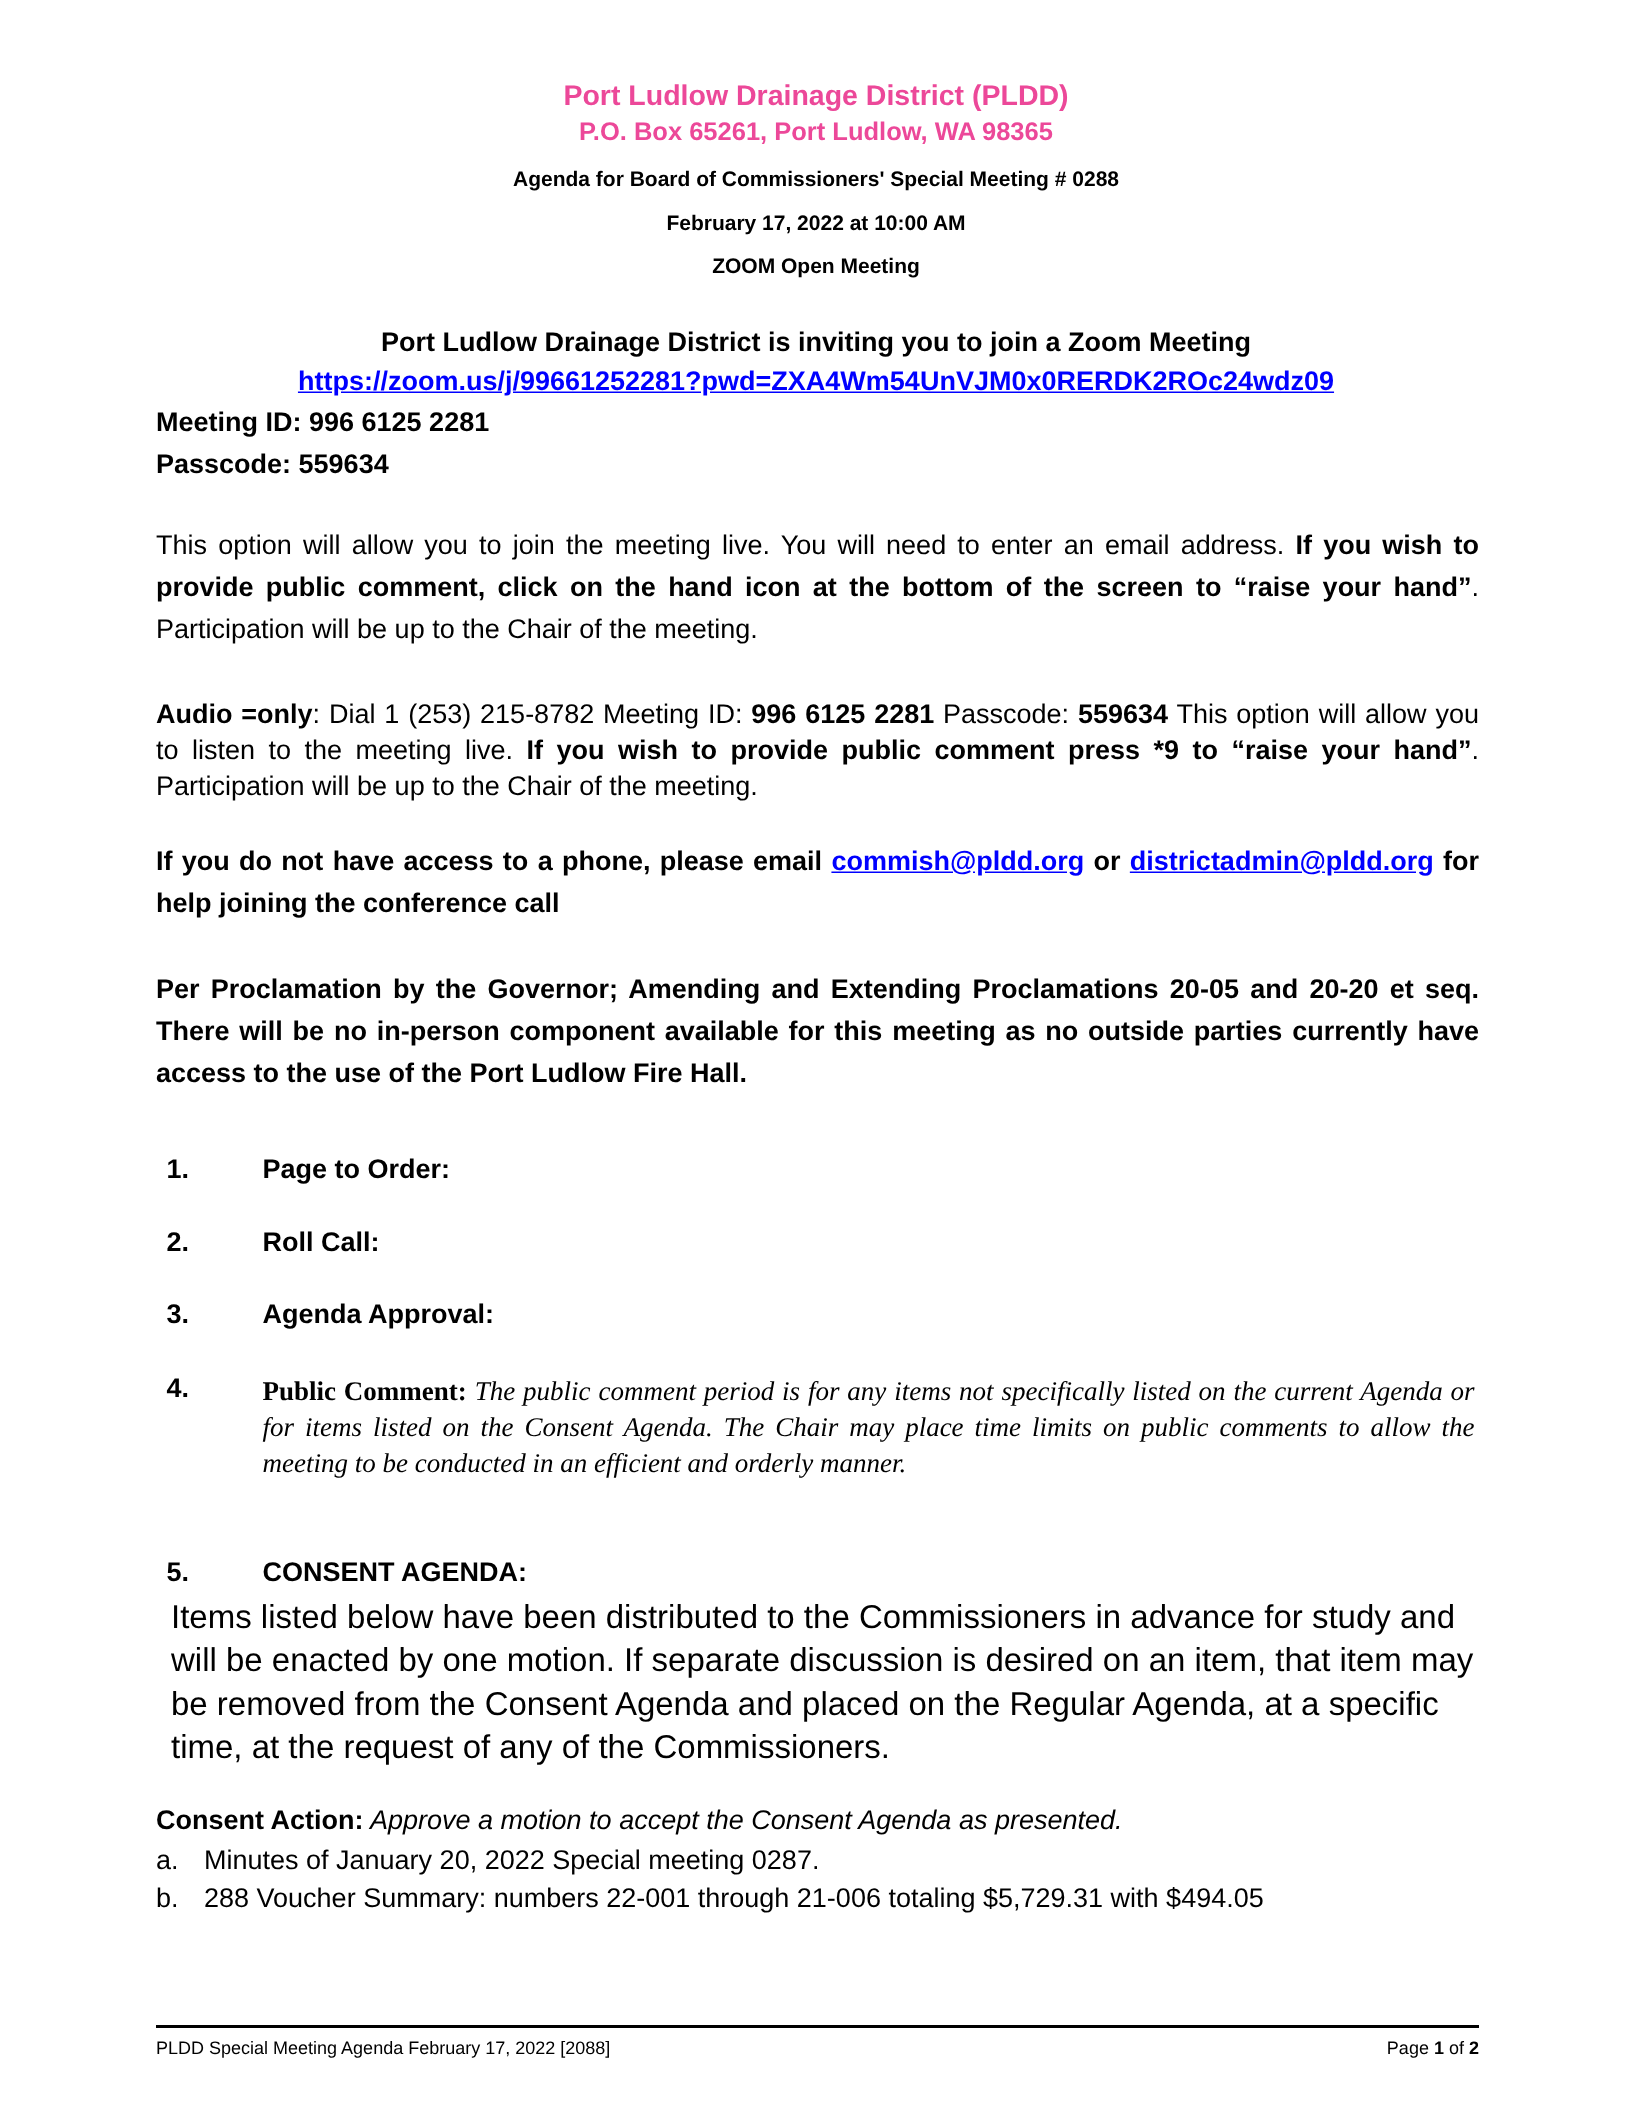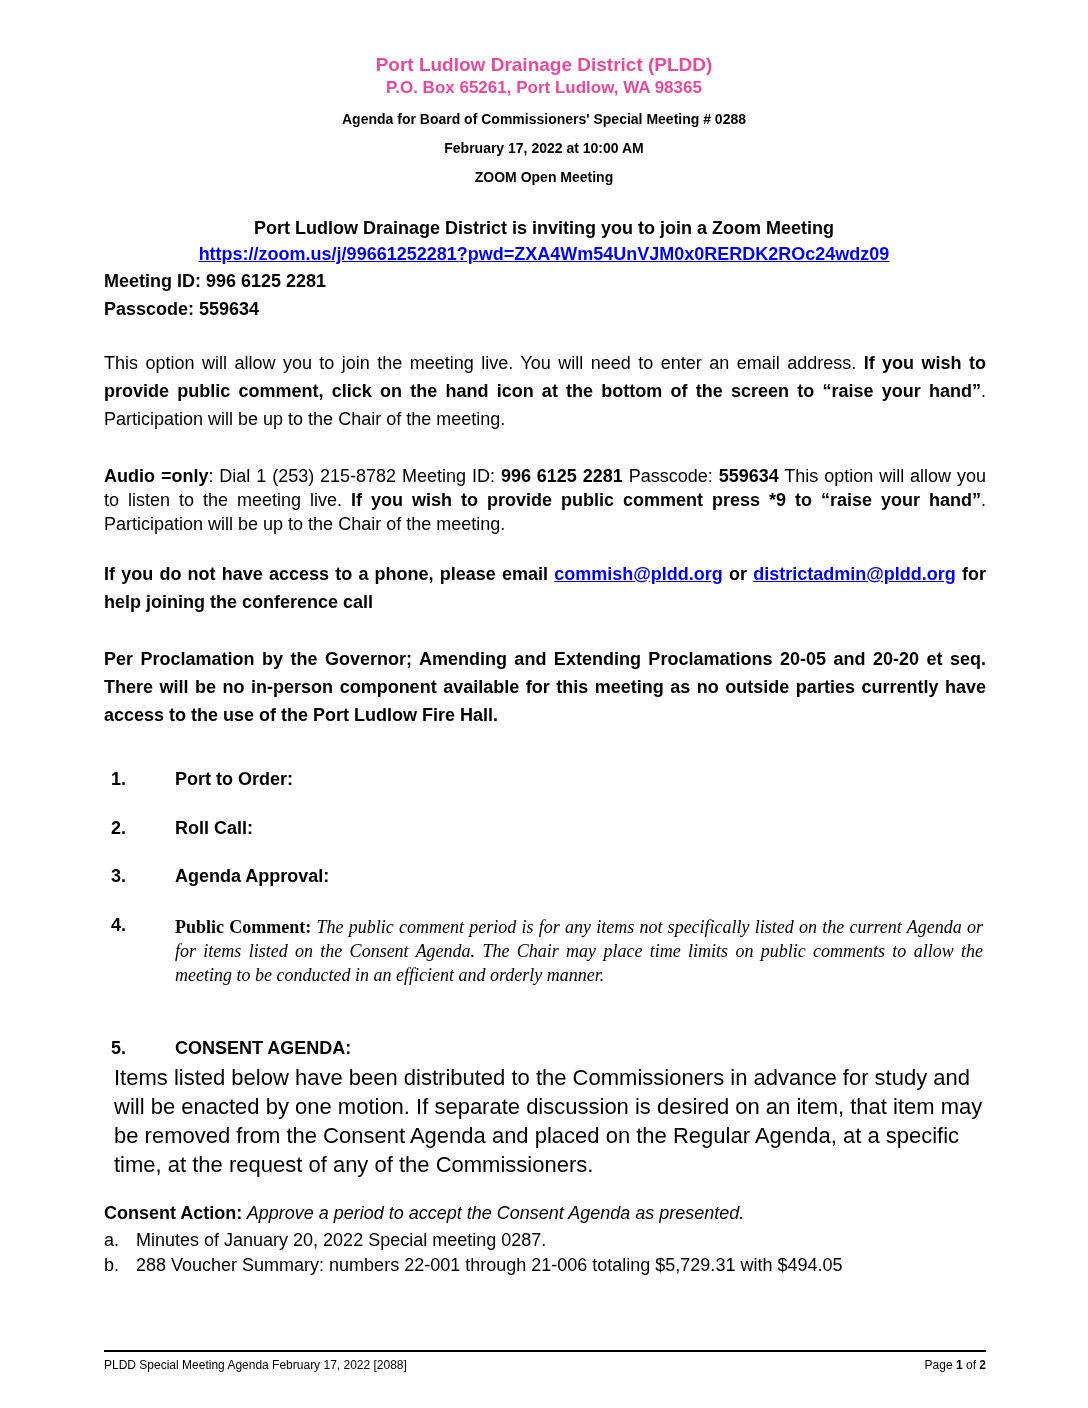--- a/index.html
+++ b/index.html
@@ -56,40 +56,40 @@
   <span class="b">Audio =only</span><span>: Dial 1 (253) 215-8782 Meeting ID: </span><span class="b">996 6125 2281</span><span>  Passcode: </span><span class="b">559634</span><span> This option will allow you to listen to the meeting live.   </span><span class="b">If you wish to provide public comment press *9 to “raise your hand”</span><span>.  Participation will be up to the Chair of the meeting.</span>
 </div>
 
 <div class="abs para b" style="top:560px;">
   <span>If you do not have access to a phone, please email </span><a href="#">commish@pldd.org</a><span> or </span><a href="#">districtadmin@pldd.org</a><span> for help joining the conference call</span>
 </div>
 
 <div class="abs para b" style="top:645px;">Per Proclamation by the Governor; Amending and Extending Proclamations 20-05 and 20-20 et seq.  There will be no in-person component available for this meeting as no outside parties currently have access to the use of the Port Ludlow Fire Hall.</div>
 
 <div class="num" style="top:769px;">1.</div>
-<div class="ilabel" style="top:769px;">Port to Order:</div>
+<div class="ilabel" style="top:769px;">Page to Order:</div>
 
 <div class="num" style="top:818px;">2.</div>
 <div class="ilabel" style="top:818px;">Roll Call:</div>
 
 <div class="num" style="top:866px;">3.</div>
 <div class="ilabel" style="top:866px;">Agenda Approval:</div>
 
 <div class="num" style="top:915px;">4.</div>
 <div class="pc" style="top:915px;">
   <span class="b">Public Comment:</span> <span class="i">The public comment period is for any items not specifically listed on the current Agenda or for items listed on the Consent Agenda. The Chair may place time limits on public comments to allow the meeting to be conducted in an efficient and orderly manner.</span>
 </div>
 
 <div class="num" style="top:1038px;">5.</div>
 <div class="ilabel" style="top:1038px;">CONSENT AGENDA:</div>
 
 <div class="consent-body" style="top:1063px;">Items listed below have been distributed to the Commissioners in advance for study and will be enacted by one motion. If separate discussion is desired on an item, that item may be removed from the Consent Agenda and placed on the Regular Agenda, at a specific time, at the request of any of the Commissioners.</div>
 
 <div class="action" style="top:1203px;">
-  <span class="b">Consent Action:</span><span class="i"> Approve a period to accept the Consent Agenda as presented.</span>
+  <span class="b">Consent Action:</span><span class="i"> Approve a motion to accept the Consent Agenda as presented.</span>
 </div>
 
 <div class="sub" style="top:1228px;">
   <span class="letter">a.</span><span>Minutes of January 20, 2022 Special meeting 0287.</span>
 </div>
 <div class="sub" style="top:1253px;">
   <span class="letter">b.</span><span>288 Voucher Summary: numbers 22-001 through 21-006 totaling $5,729.31 with $494.05</span>
 </div>
 
 <div class="rule"></div>

